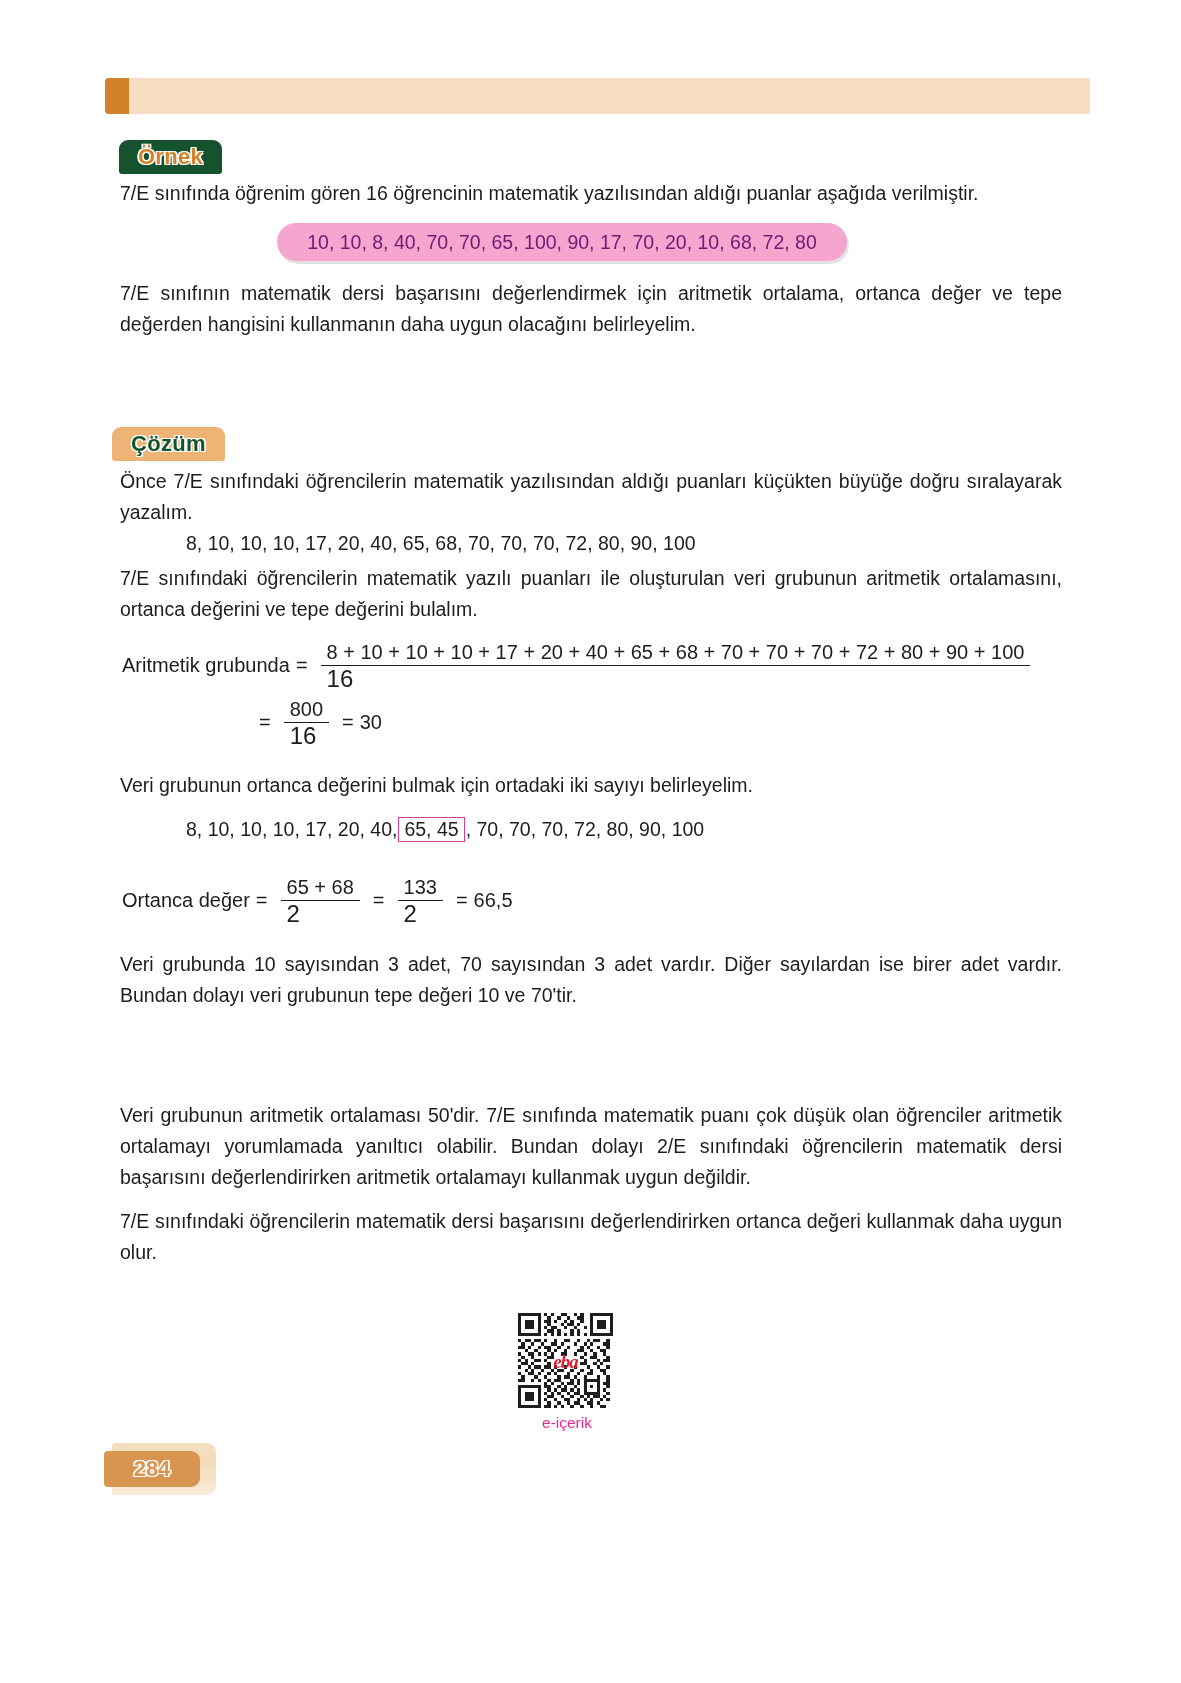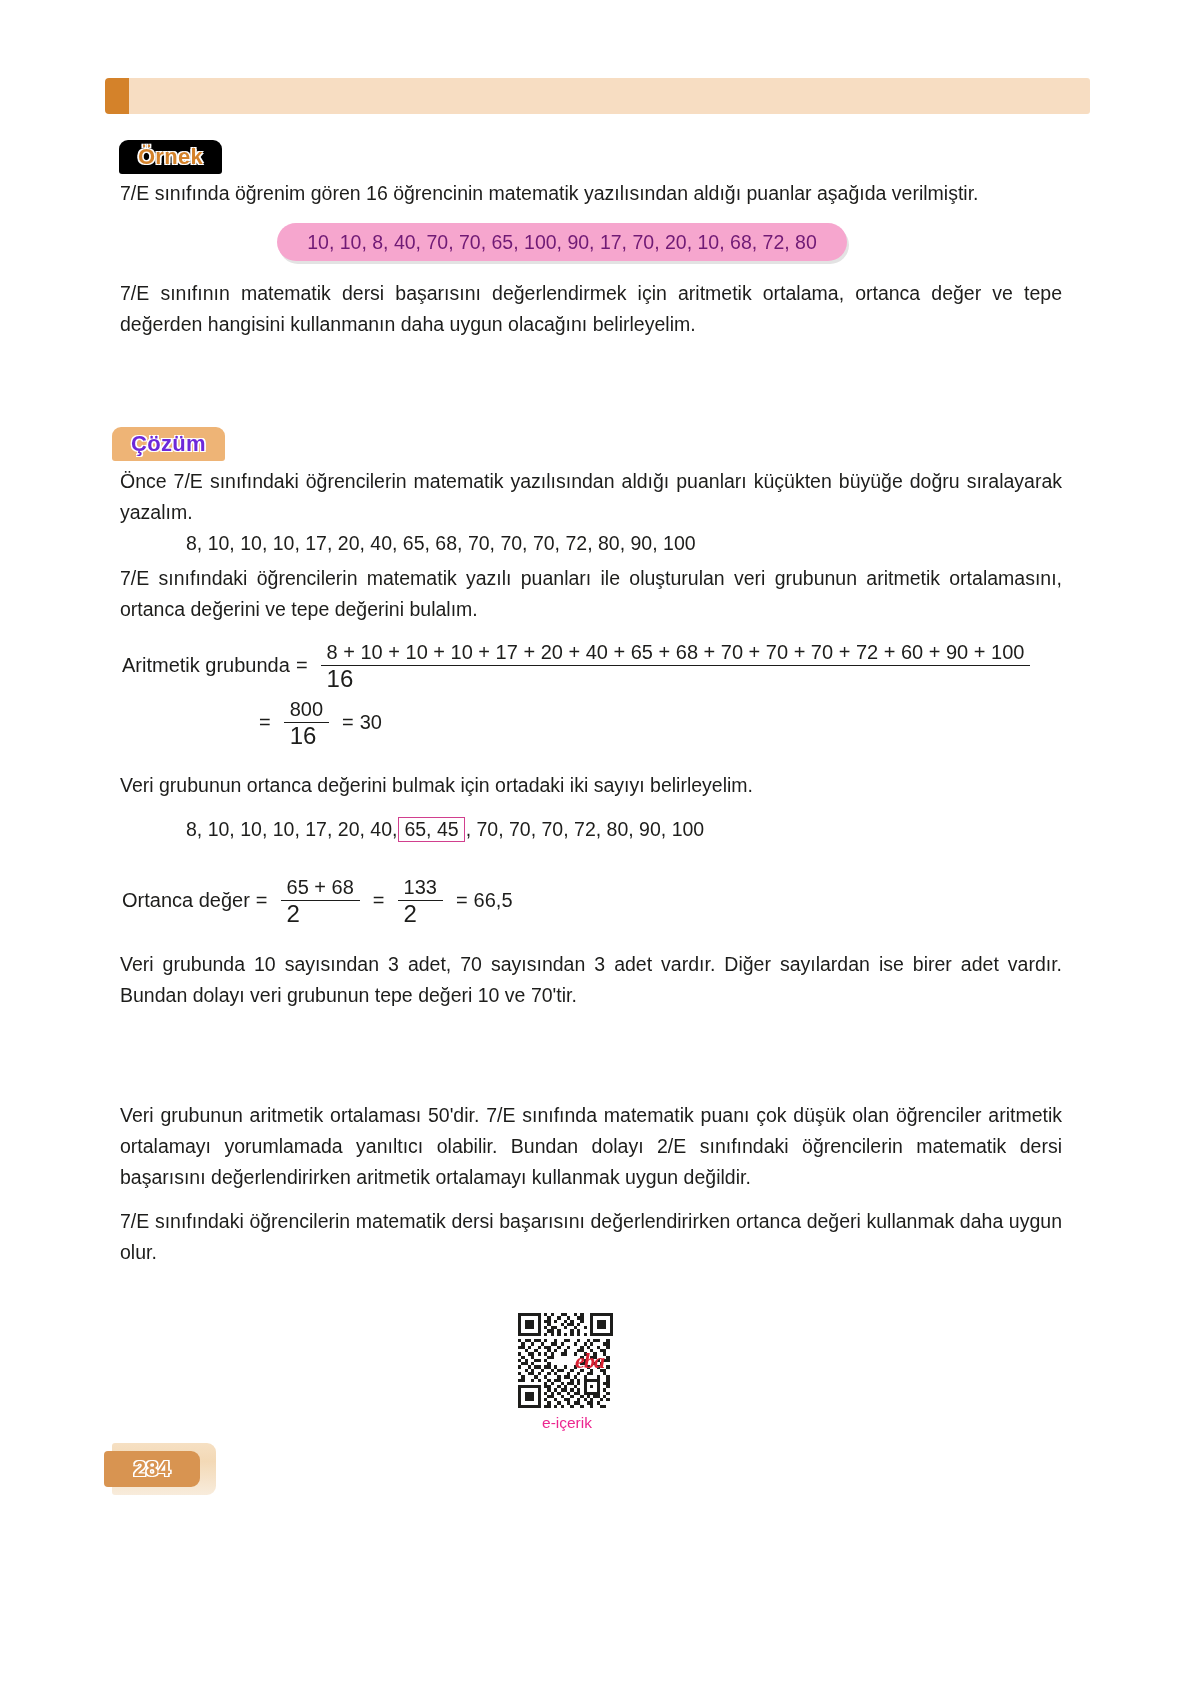--- a/index.html
+++ b/index.html
@@ -43,30 +43,30 @@
   }
   .badge span{
     color:#ffffff;
     text-shadow:
       -1.4px -1.4px 0 #ffffff, 1.4px -1.4px 0 #ffffff,
       -1.4px  1.4px 0 #ffffff, 1.4px  1.4px 0 #ffffff,
       0 0 1px #ffffff;
   }
   .badge-ornek{
     left:119px; top:140px; width:103px; height:34px;
-    background:#000000;
+    background:#14532d;
     font-size:22px;
   }
   .badge-ornek span{ color:#d4822a; }
   .badge-cozum{
     left:112px; top:427px; width:113px; height:34px;
     background:#eeb476;
     font-size:22px;
   }
-  .badge-cozum span{ color:#6d28d9; }
+  .badge-cozum span{ color:#14532d; }
 
   
   .txt{
     position:absolute;
     font-size:19.5px;
     line-height:31px;
     color:#1d1d1b;
   }
   .txt-just{ text-align:justify; }
 
@@ -141,25 +141,24 @@
     background:#ffffff;
   }
   .qr svg{ display:block; }
   .qr-logo{
     position:absolute;
     left:50%; top:50%;
     transform:translate(-50%,-50%);
     font-family:"Liberation Serif", serif;
     font-style:italic;
     font-weight:bold;
-    font-size:22px;
+    font-size:19px;
     color:#d92032;
     letter-spacing:-1px;
     line-height:1;
-    margin-left:24px;
   }
   .qr-label{
     margin-top:6px;
     text-align:center;
     font-size:15.5px;
     color:#ec268f;
   }
 
   
   .pagenum{
@@ -213,21 +212,21 @@
   <div class="txt txt-just" style="left:120px; top:466px; width:942px;">Önce 7/E sınıfındaki öğrencilerin matematik yazılısından aldığı puanları küçükten büyüğe doğru sıralayarak yazalım.</div>
 
   <div class="txt" style="left:186px; top:528px;">8, 10, 10, 10, 17, 20, 40, 65, 68, 70, 70, 70, 72, 80, 90, 100</div>
 
   <div class="txt txt-just" style="left:120px; top:563px; width:942px;">7/E sınıfındaki öğrencilerin matematik yazılı puanları ile oluşturulan veri grubunun aritmetik ortalamasını, ortanca değerini ve tepe değerini bulalım.</div>
 
   <div class="math" style="left:122px; top:641px;">
     <span>Aritmetik grubunda</span>
     <span class="eq">=</span>
     <span class="frac">
-      <span class="num">8 + 10 + 10 + 10 + 17 + 20 + 40 + 65 + 68 + 70 + 70 + 70 + 72 + 60 + 90 + 100</span>
+      <span class="num">8 + 10 + 10 + 10 + 17 + 20 + 40 + 65 + 68 + 70 + 70 + 70 + 72 + 80 + 90 + 100</span>
       <span class="den">16</span>
     </span>
   </div>
 
   <div class="math" style="left:253px; top:698px;">
     <span class="eq">=</span>
     <span class="frac">
       <span class="num">800</span>
       <span class="den">16</span>
     </span>

